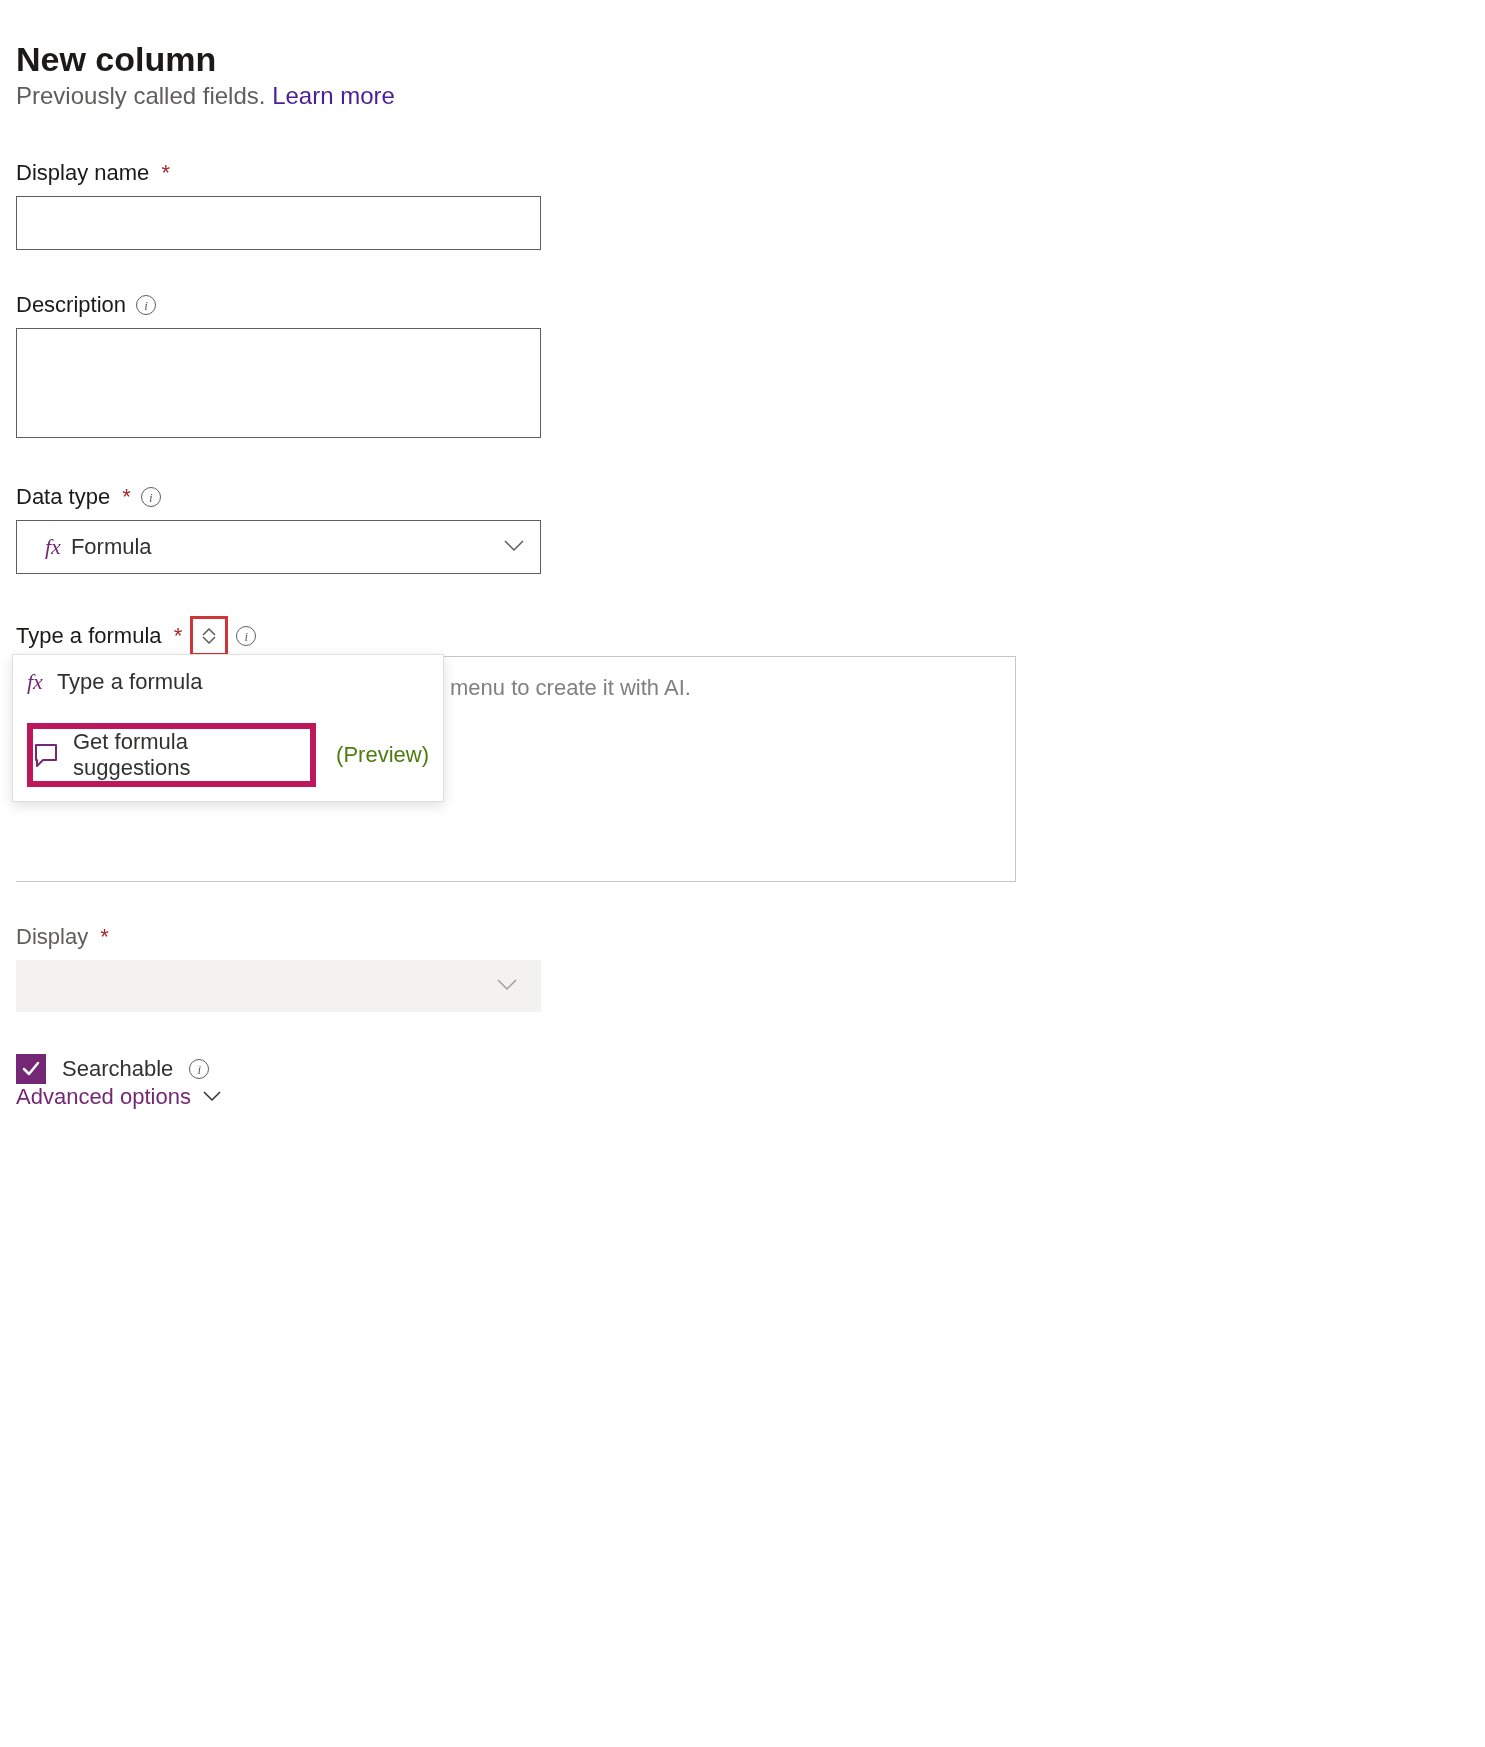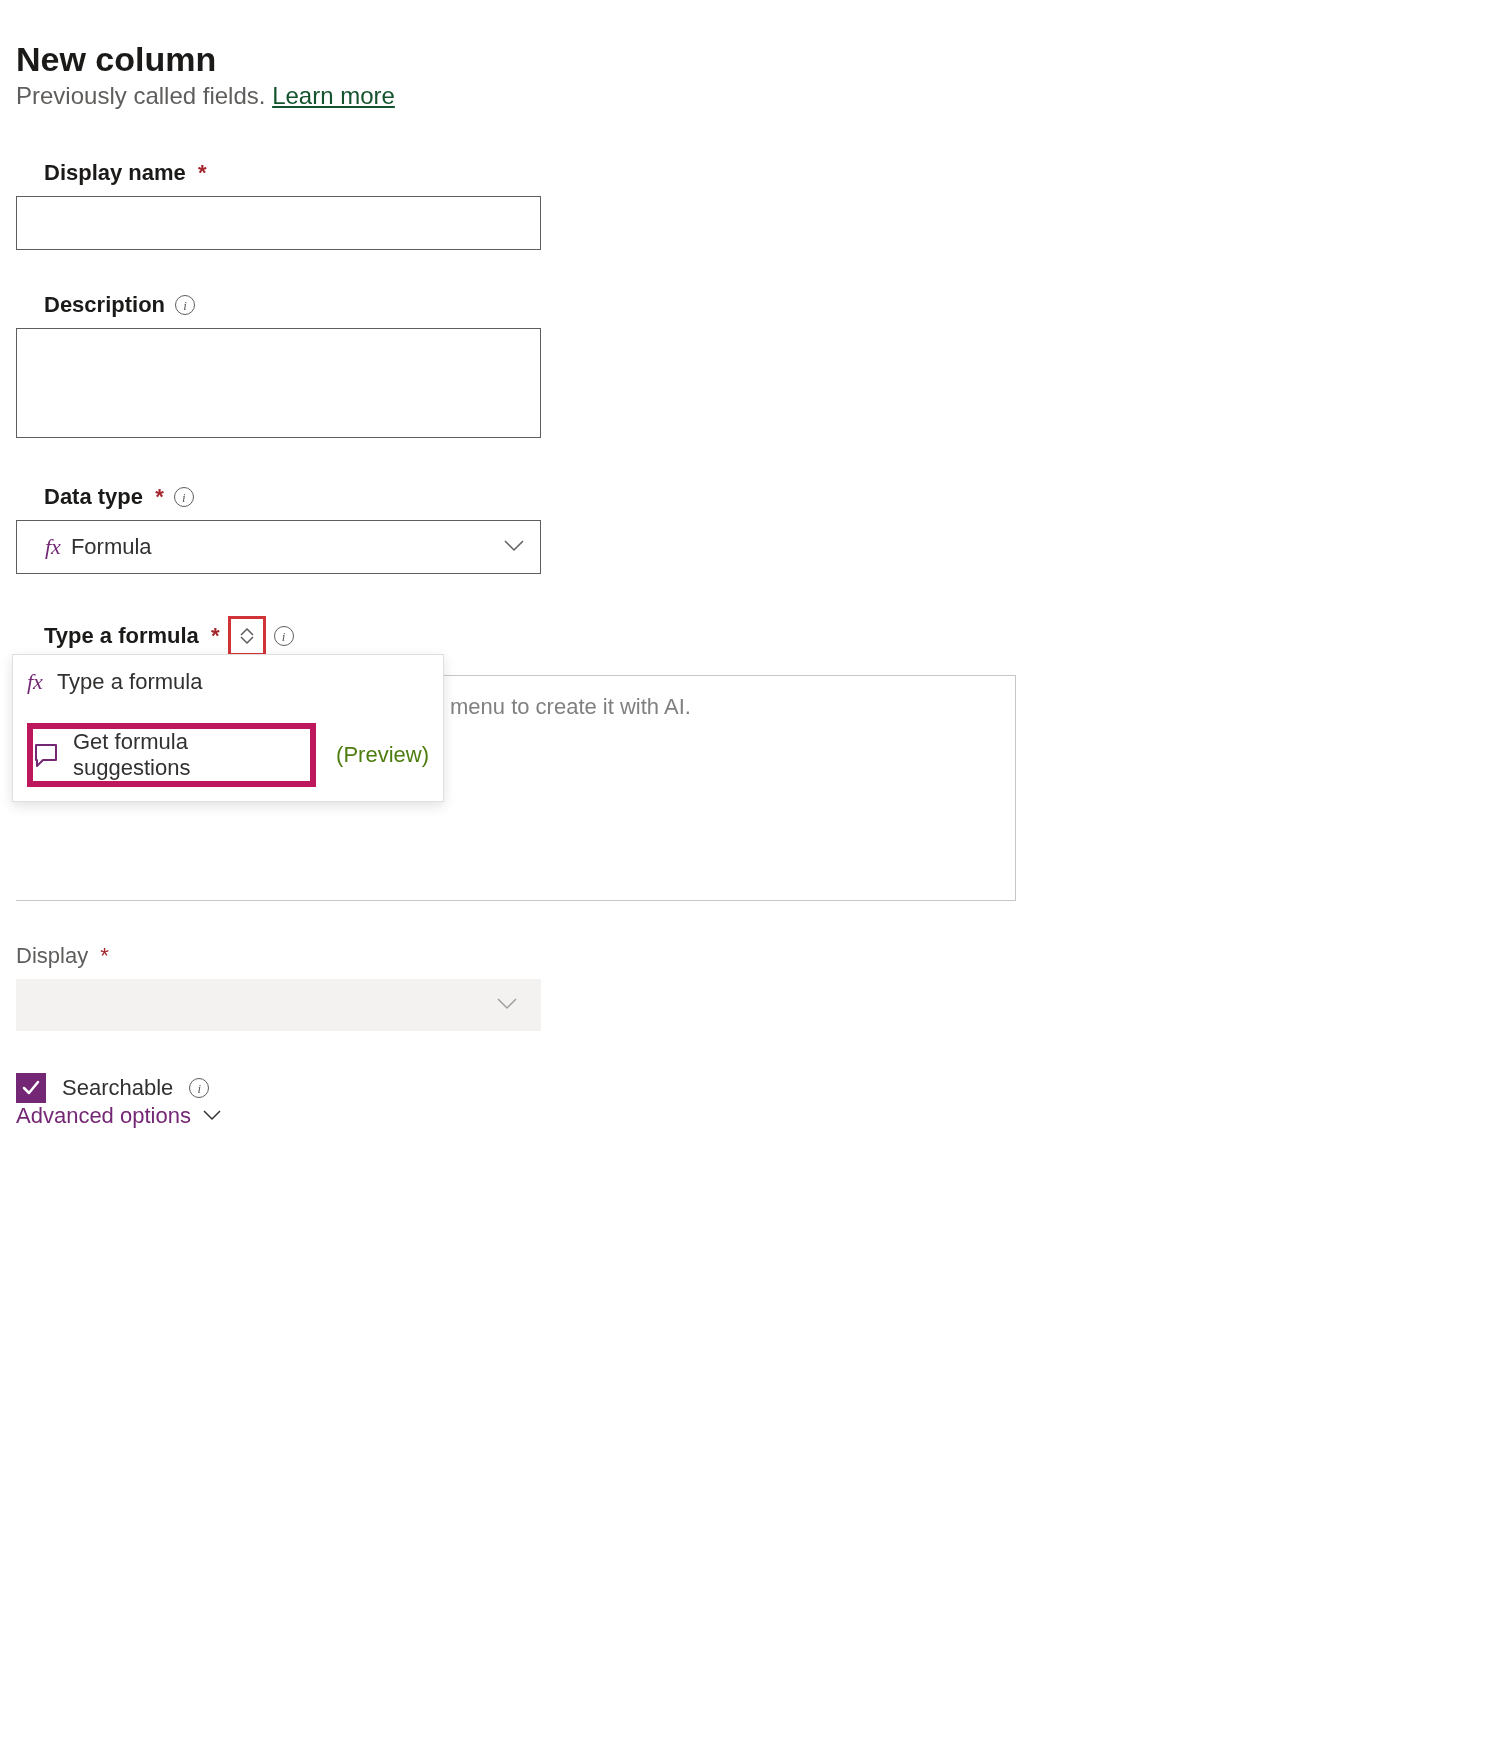--- a/index.html
+++ b/index.html
@@ -22,38 +22,36 @@
       font-weight: 600;
       color: #1b1a19;
       margin-bottom: 3px;
     }
     .subtitle {
       font-size: 24px;
       color: #605e5c;
       margin-bottom: 50px;
     }
     .learn-more-link {
-      color: #14532d;
-      text-decoration: underline;
+      color: #4c1d95;
       cursor: pointer;
     }
     .field-block {
       margin-bottom: 42px;
     }
     .field-label-row {
       display: flex;
       align-items: center;
       gap: 10px;
       margin-bottom: 10px;
     }
     .field-label {
       font-size: 22px;
-      font-weight: 700;
+      font-weight: 400;
       color: #1b1a19;
-      margin-left: 28px;
     }
     .required-asterisk {
       color: #a4262c;
       font-size: 22px;
       margin-left: 6px;
     }
     .info-icon {
       display: inline-flex;
       align-items: center;
       justify-content: center;
@@ -156,21 +154,20 @@
       border-top: 1px solid #c8c6c4;
       border-bottom: 1px solid #c8c6c4;
       border-left: none;
       border-right: 1px solid #c8c6c4;
       font-size: 22px;
       padding: 18px 16px;
       background: #ffffff;
       font-family: inherit;
       color: #605e5c;
       position: relative;
-      margin-top: 19px;
     }
     .formula-textarea-placeholder {
       color: #808080;
     }
     .dropdown-menu {
       position: absolute;
       top: 38px;
       left: -4px;
       width: 432px;
       background: #ffffff;

